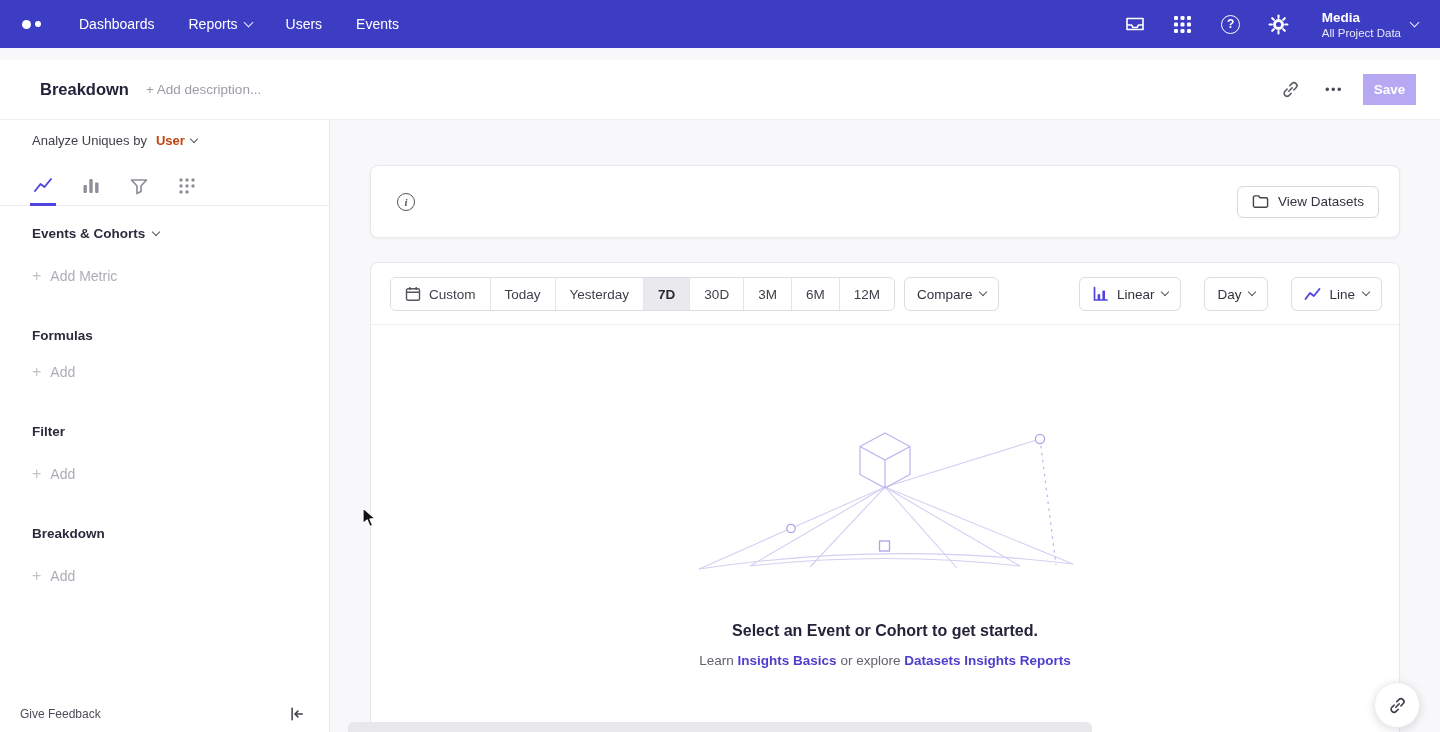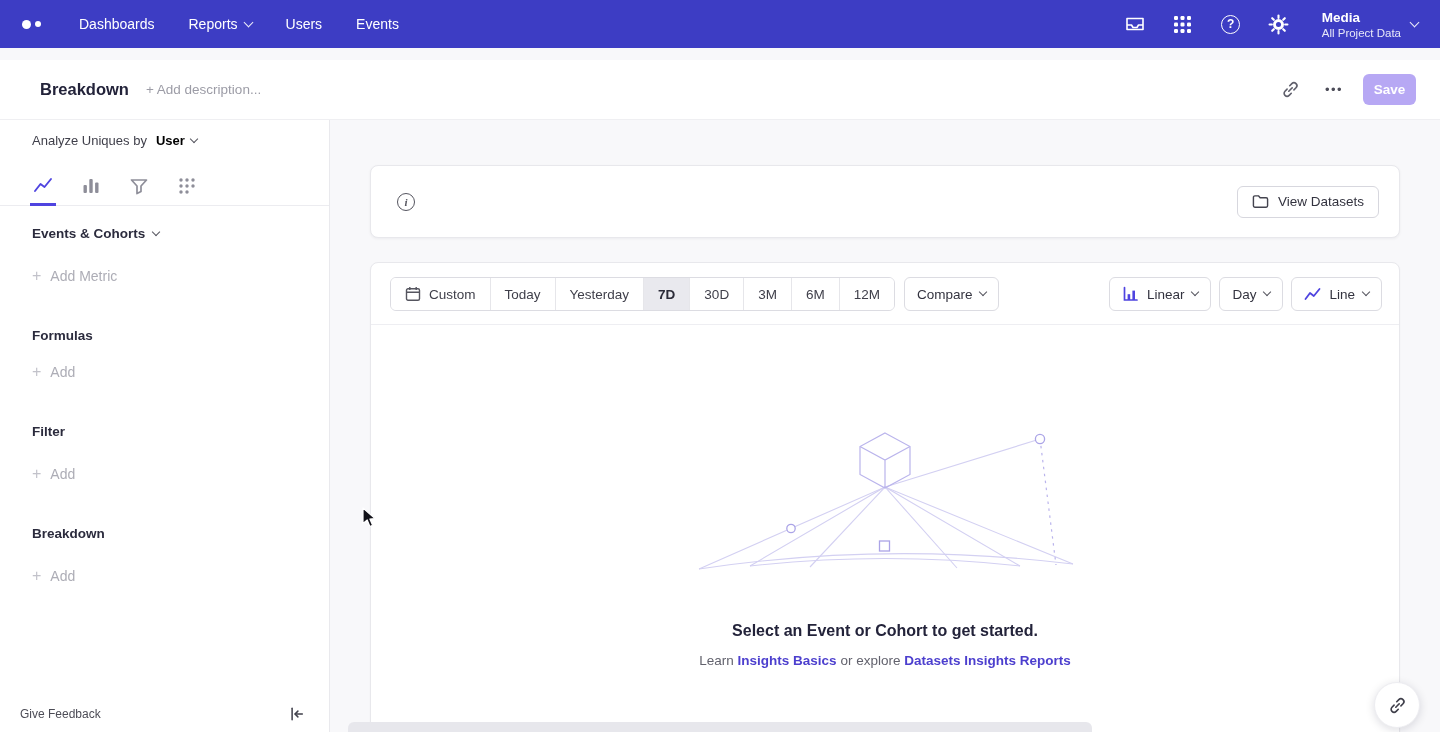--- a/index.html
+++ b/index.html
@@ -42,31 +42,31 @@
   .header {
     position:absolute; left:0; top:60px; width:1440px; height:60px;
     background:#fff; display:flex; align-items:center; border-bottom:1px solid #efeff2; z-index:20;
   }
   .rtitle { margin-left:40px; font-size:16.5px; font-weight:600; color:#23233a; cursor:text; }
   .rdesc { margin-left:17px; font-size:13.5px; color:#9c9ca6; cursor:text; }
   .header-right { margin-left:auto; margin-right:24px; display:flex; align-items:center; gap:14px; }
   .hbtn { background:none; border:none; cursor:pointer; color:#5f5f6b; display:flex; align-items:center; justify-content:center; width:30px; height:30px; }
   .ellipsis { font-size:13px; letter-spacing:1.5px; color:#4c4c58; }
   .save-btn {
-    width:53px; height:31px; background:#b7a8f4; color:#fff; border:none; border-radius:6px;
+    width:53px; height:31px; background:#b7a8f4; color:#fff; border:none; border-radius:0;
     font-size:13.5px; font-weight:600; cursor:default; font-family:inherit;
   }
 
   
   .sidebar {
     position:absolute; left:0; top:120px; width:330px; height:612px;
     background:#fff; border-right:1px solid #e9e9ed; z-index:10;
   }
   .sb-analyze { position:absolute; left:32px; top:13px; display:flex; align-items:center; gap:7px; font-size:13px; color:#3f3f4a; }
-  .sb-analyze .val { font-weight:600; color:#000000; margin-left:2px; cursor:pointer; display:flex; align-items:center; gap:6px; }
+  .sb-analyze .val { font-weight:600; color:#c2410c; margin-left:2px; cursor:pointer; display:flex; align-items:center; gap:6px; }
   .chev.dark { color:#45454f; }
   .sb-tabs { position:absolute; left:0; top:46px; width:100%; height:40px; border-bottom:1px solid #ececf0; display:flex; padding-left:30px; gap:22px; }
   .sb-tab { width:26px; height:40px; display:flex; align-items:center; justify-content:center; cursor:pointer; color:#8e8e99; }
   .sb-tab.selected { color:#4f44e0; border-bottom:3px solid #4f44e0; }
   .sb-heading { position:absolute; left:32px; font-size:13.5px; font-weight:700; color:#2b2b3d; display:flex; align-items:center; gap:8px; }
   .sb-add { position:absolute; left:32px; display:flex; align-items:center; gap:9px; font-size:14px; color:#adadb6; cursor:pointer; }
   .sb-add .plus { font-size:16px; color:#c2c2ca; line-height:14px; }
   .sb-footer { position:absolute; left:20px; right:24px; bottom:10px; display:flex; align-items:center; justify-content:space-between; }
   .feedback { font-size:12px; color:#4c4c56; cursor:pointer; }
   .collapse { cursor:pointer; color:#3f3f4a; }
@@ -97,21 +97,21 @@
     box-shadow:0 1px 2px rgba(16,16,40,.04);
   }
   .card-toolbar { display:flex; align-items:center; padding:14px 17px 13px 19px; border-bottom:1px solid #eeeef2; }
   .seg { display:flex; border:1px solid #dcdce2; border-radius:6px; overflow:hidden; height:34px; }
   .seg-item { display:flex; align-items:center; gap:8px; padding:0 14px; font-size:13.5px; color:#3f3f4a; cursor:pointer; border-left:1px solid #e6e6ea; background:#fff; white-space:nowrap; }
   .seg-item:first-child { border-left:none; }
   .seg-item.selected { background:#e9e9ee; font-weight:600; color:#2b2b38; }
   .tb-btn { height:34px; border:1px solid #dcdce2; border-radius:6px; background:#fff; display:flex; align-items:center; gap:8px;
     padding:0 12px; font-size:13.5px; color:#33333f; cursor:pointer; font-family:inherit; }
   .compare { margin-left:9px; }
-  .tb-right { margin-left:auto; display:flex; align-items:center; gap:8px; }
+  .tb-right { margin-left:auto; display:flex; align-items:center; gap:23px; }
   .chev.sm { width:6px; height:6px; color:#55555f; }
 
   .empty-wrap { text-align:center; }
   .illustration { margin:100px auto 0; width:380px; height:150px; }
   .empty-title { margin-top:47px; font-size:16px; font-weight:700; color:#23233a; }
   .empty-sub { margin-top:13px; font-size:13.5px; color:#62626d; }
   .empty-sub a { color:#4c3fce; font-weight:600; text-decoration:none; cursor:pointer; }
 
   .fab {
     position:absolute; left:1044px; top:562px; width:46px; height:46px; border-radius:50%;

